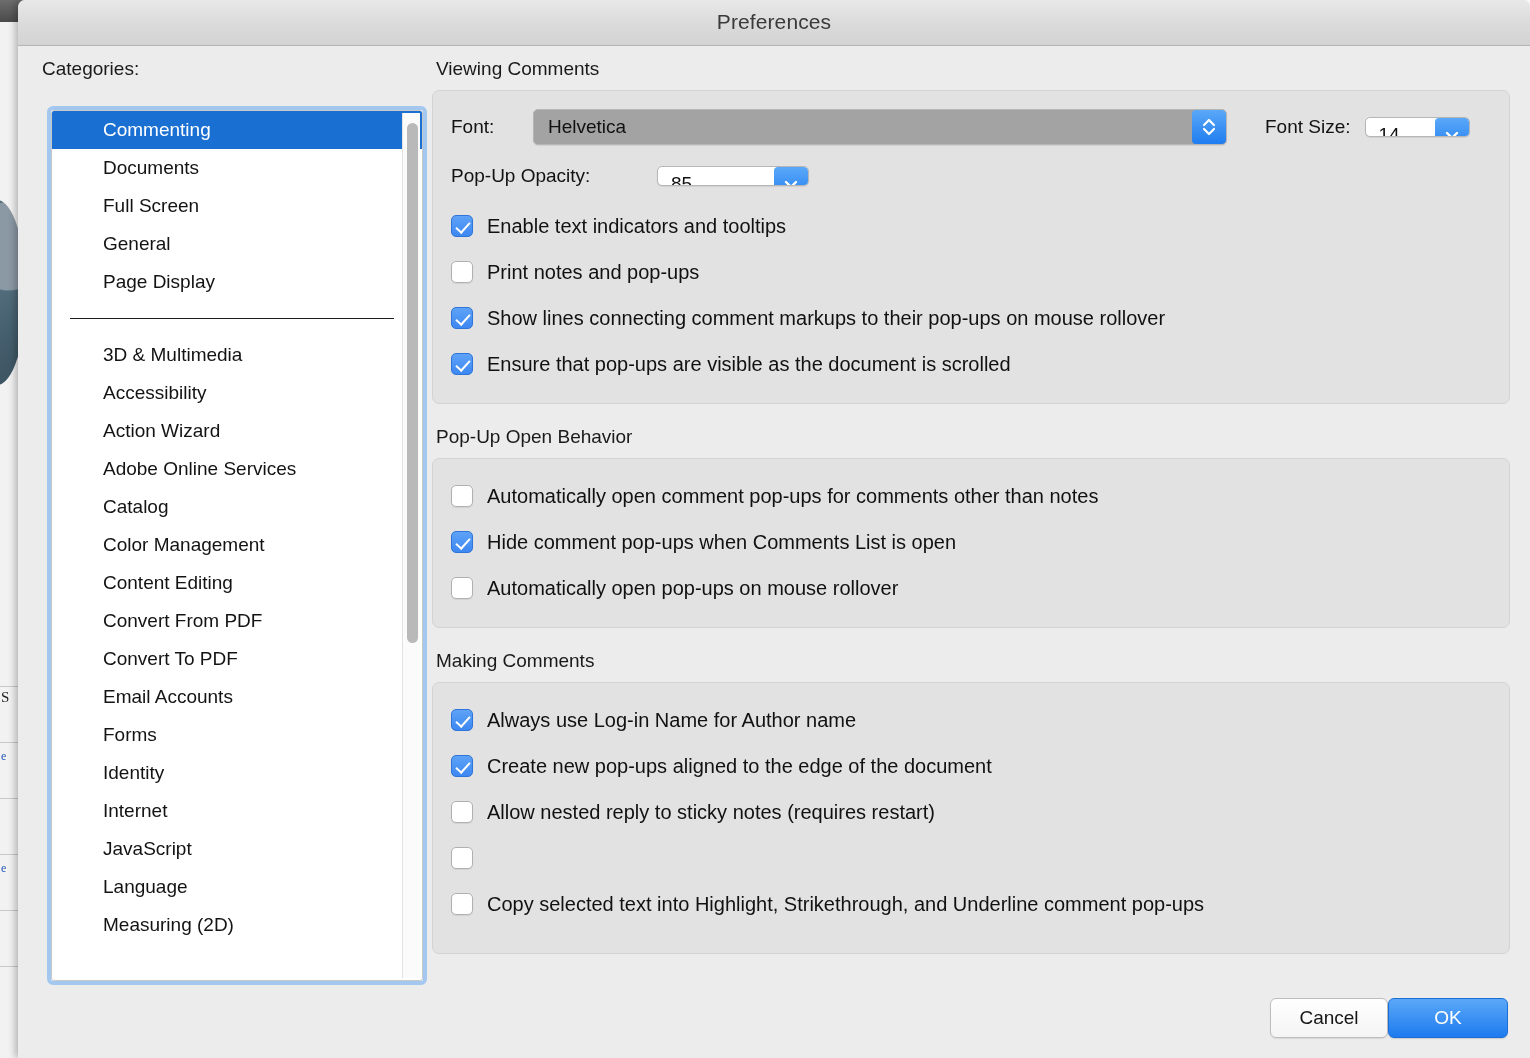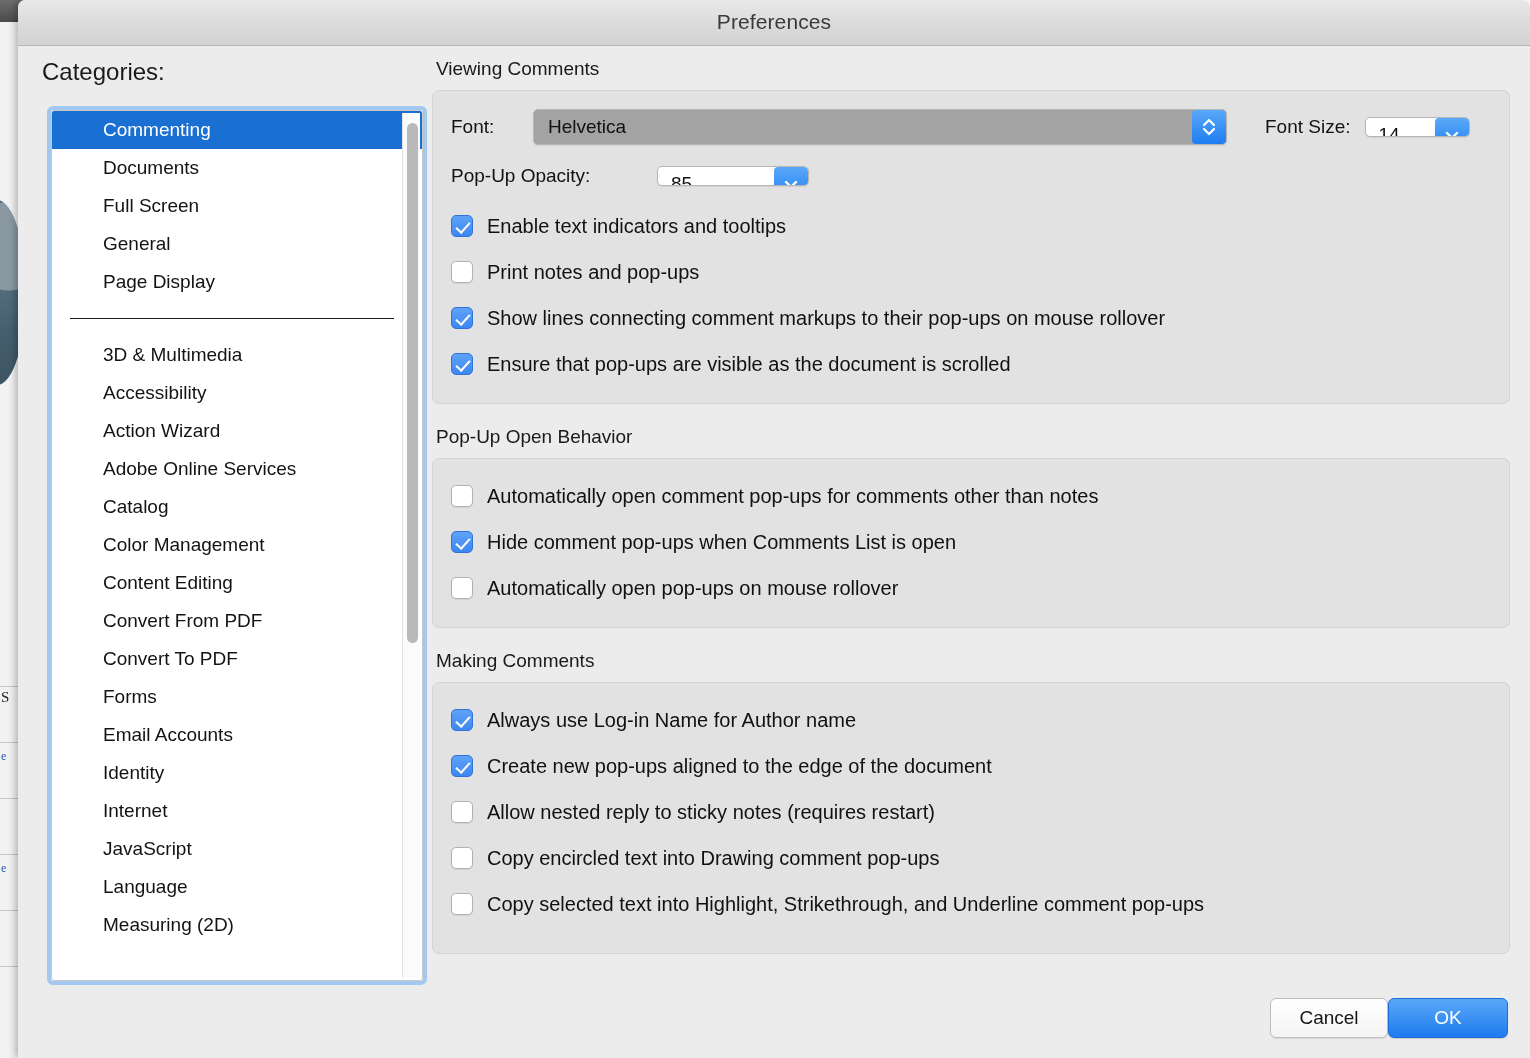--- a/index.html
+++ b/index.html
@@ -64,21 +64,21 @@
     text-align: center;
     font-size: 21px; color: #3a3a3a;
     letter-spacing: 0.1px;
   }
 
   
   #left-col {
     position: absolute; left: 24px; top: 58px; width: 366px;
   }
   #categories-label {
-    font-size: 24px; color: #1a1a1a; margin-bottom: 12px;
+    font-size: 19px; color: #1a1a1a; margin-bottom: 12px;
   }
   #category-list-wrap {
     position: absolute; left: 5px; top: 48px;
     width: 380px; height: 879px;
     border: 4px solid #a4c7f0;
     border-radius: 6px;
     background: #ffffff;
     padding: 0;
   }
   #category-list {
@@ -305,24 +305,24 @@
         <div class="cat-item">
           <span>Content Editing</span>
         </div>
         <div class="cat-item">
           <span>Convert From PDF</span>
         </div>
         <div class="cat-item">
           <span>Convert To PDF</span>
         </div>
         <div class="cat-item">
+          <span>Email Accounts</span>
+        </div>
+        <div class="cat-item">
           <span>Forms</span>
-        </div>
-        <div class="cat-item">
-          <span>Email Accounts</span>
         </div>
         <div class="cat-item">
           <span>Identity</span>
         </div>
         <div class="cat-item">
           <span>Internet</span>
         </div>
         <div class="cat-item">
           <span>JavaScript</span>
         </div>
@@ -422,21 +422,20 @@
       <div class="check-row">
         <span class="checkbox on"></span>
         <span class="check-label">Create new pop-ups aligned to the edge of the document</span>
       </div>
       <div class="check-row">
         <span class="checkbox off"></span>
         <span class="check-label">Allow nested reply to sticky notes (requires restart)</span>
       </div>
       <div class="check-row">
         <span class="checkbox off"></span>
-        <span class="check-label">Copy encircled text into Drawing comment pop-ups</span>
       </div>
       <div class="check-row">
         <span class="checkbox off"></span>
         <span class="check-label">Copy selected text into Highlight, Strikethrough, and Underline comment pop-ups</span>
       </div>
     </div>
   </div>
 
   <div id="footer">
     <div class="btn secondary">Cancel</div>

